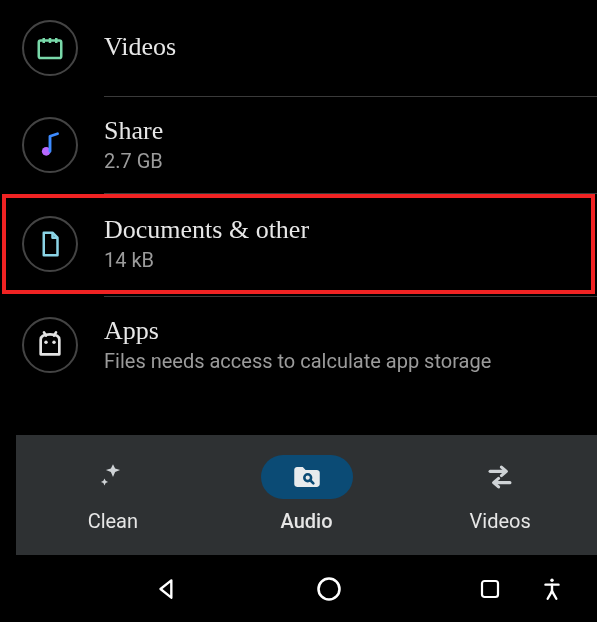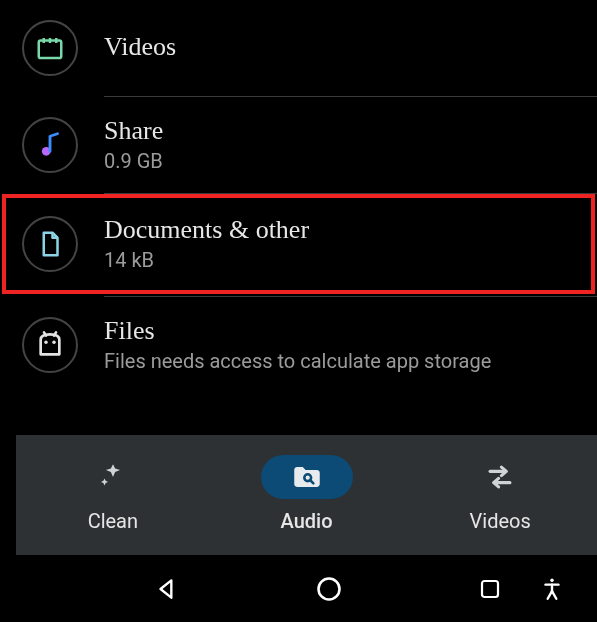--- a/index.html
+++ b/index.html
@@ -177,21 +177,21 @@
 
   <div class="category-row">
     <div class="icon-circle">
       <svg width="30" height="30" viewBox="0 0 24 24" fill="none">
         <circle cx="9" cy="17" r="3.5" fill="#b868ff"></circle>
         <path d="M12 17 V5 L18 3" stroke="#3d8bff" stroke-width="2.3" fill="none" stroke-linecap="round" stroke-linejoin="round"></path>
       </svg>
     </div>
     <div class="category-text">
       <div class="category-title">Share</div>
-      <div class="category-sub">0.9 GB</div>
+      <div class="category-sub">2.7 GB</div>
     </div>
   </div>
   <div class="divider"></div>
 
   <div class="category-row highlighted">
     <div class="icon-circle">
       <svg width="30" height="30" viewBox="0 0 24 24" fill="none">
         <path d="M7 3 H14 L18 7 V21 H7 Z" stroke="#8bd4e6" stroke-width="2" stroke-linejoin="round"></path>
         <path d="M14 3 V7 H18" stroke="#8bd4e6" stroke-width="2" stroke-linejoin="round"></path>
       </svg>
@@ -207,21 +207,21 @@
     <div class="icon-circle">
       <svg width="32" height="32" viewBox="0 0 24 24" fill="none">
         <path d="M5 8 C5 5 8 4 12 4 C16 4 19 5 19 8 V19 H5 Z" stroke="#e3e3e3" stroke-width="2" stroke-linejoin="round"></path>
         <line x1="7.5" y1="2.5" x2="9" y2="5" stroke="#e3e3e3" stroke-width="2" stroke-linecap="round"></line>
         <line x1="16.5" y1="2.5" x2="15" y2="5" stroke="#e3e3e3" stroke-width="2" stroke-linecap="round"></line>
         <circle cx="9" cy="10" r="1.3" fill="#e3e3e3"></circle>
         <circle cx="15" cy="10" r="1.3" fill="#e3e3e3"></circle>
       </svg>
     </div>
     <div class="category-text">
-      <div class="category-title">Files</div>
+      <div class="category-title">Apps</div>
       <div class="category-sub">Files needs access to calculate app storage</div>
     </div>
   </div>
 
 </div>
 
 <div class="bottom-bar">
 
   <div class="bottom-item">
     <div class="bottom-icon-wrap">

